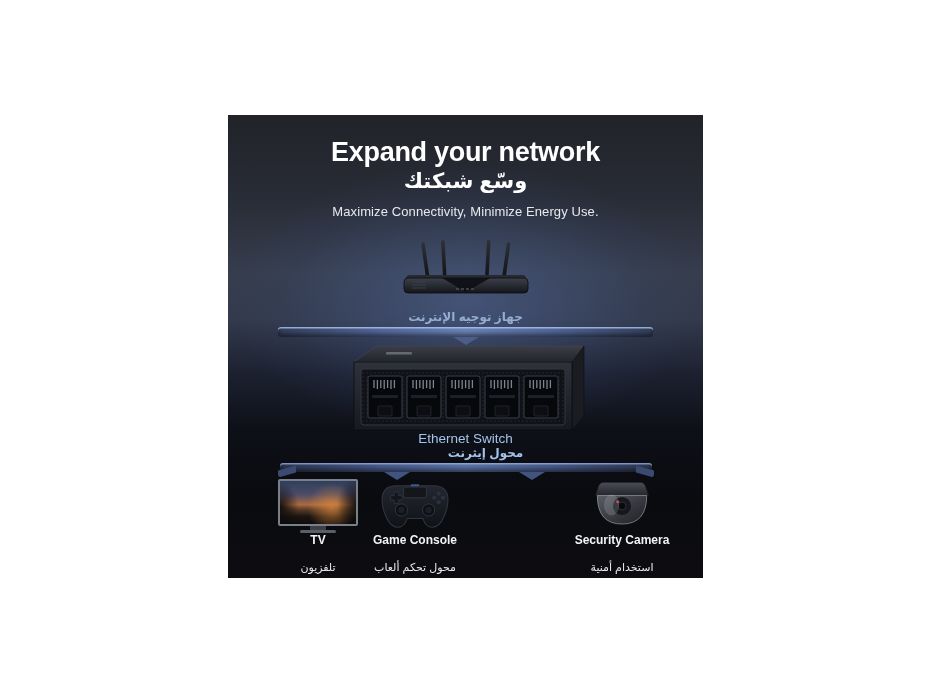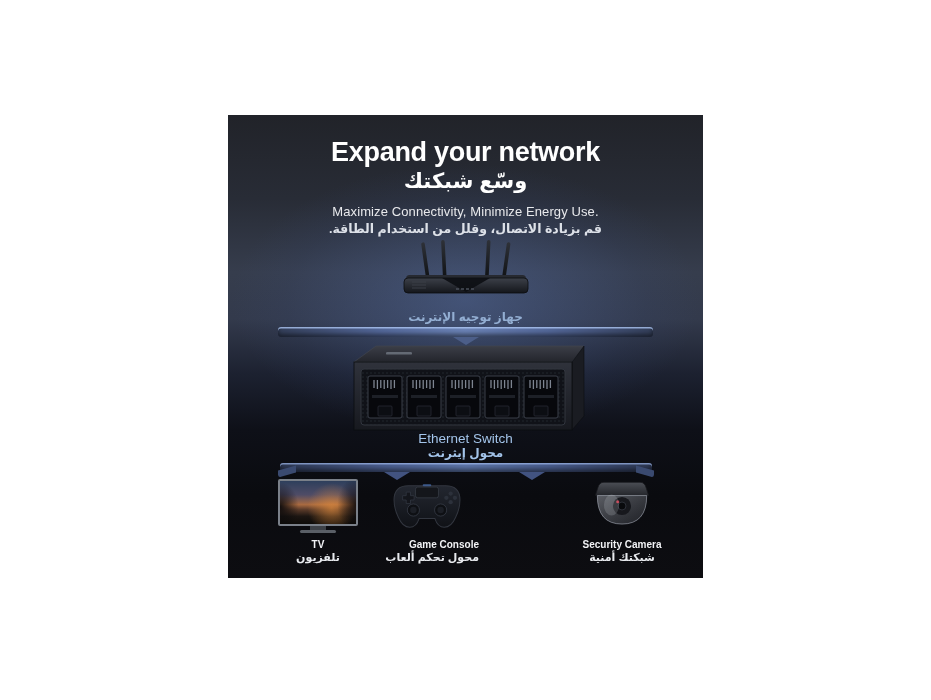--- a/index.html
+++ b/index.html
@@ -36,27 +36,27 @@
     border-top:8px solid #4c5e88; }
   .notch-c  { left:50%; transform:translateX(-50%); }
   .notch-g  { left:117px; transform:translateX(-50%); border-top-color:#42538011; border-top-color:#425380; }
   .notch-pc { left:252px; transform:translateX(-50%); border-top-color:#425380; }
   .wing { position:absolute; top:5px; width:18px; height:7px; background:#3a4a70; }
   .wing-l { left:-2px;  transform:skewY(-16deg); border-radius:0 0 0 3px; }
   .wing-r { right:-2px; transform:skewY(16deg);  border-radius:0 0 3px 0; }
 
   .switch-wrap { position:absolute; left:50%; top:229px; transform:translateX(-50%); width:240px; height:90px; }
   .switch-label-en { top:316px; font-size:13.5px; font-weight:400; color:#a3c4ea; }
-  .switch-label-ar { top:331px; font-size:12px; font-weight:700; color:#a3c4ea; direction:rtl; }
+  .switch-label-ar { top:331px; font-size:12px; font-weight:700; color:#a3c4ea; direction:rtl;margin-left:20px; }
 
   .dev { position:absolute; top:360px; width:104px; text-align:center; }
-  .dev-tv  { left:38px; }  .dev-gc { left:147px;text-align:right; } .dev-pc { left:244px; } .dev-cam { left:342px; }
+  .dev-tv  { left:38px; }  .dev-gc { left:135px; } .dev-pc { left:244px; } .dev-cam { left:342px; }
   .dev-art { height:58px; display:flex; align-items:flex-end; justify-content:center; }
-  .dev-en { margin-top:6px; font-size:10px; font-weight:700; color:#f2f3f6; }
-  .dev-ar { margin-top:1px; font-size:11px; font-weight:700; color:#e8eaee; direction:rtl; }
+  .dev-en { margin-top:0; font-size:12px; font-weight:700; color:#f2f3f6; }
+  .dev-ar { margin-top:14px; font-size:11px; font-weight:400; color:#e8eaee; direction:rtl; }
 
   
   .tv { display:inline-block; }
   .tv-screen { width:80px; height:47px; border:2px solid #7a8089; border-radius:2px;
     background:
       radial-gradient(ellipse 26px 34px at 0% 60%, rgba(8,8,10,0.92), transparent 72%),
       radial-gradient(ellipse 26px 38px at 100% 55%, rgba(8,8,10,0.88), transparent 72%),
       radial-gradient(circle at 68% 62%, rgba(225,140,60,0.65), transparent 42%),
       linear-gradient(180deg,#2e3f5c 0%,#4f4c66 32%,#a96a40 55%,#5c3c2a 66%,#1c1612 82%,#0d0b09 100%); }
   .tv-neck { width:16px; height:4px; background:#3d4147; margin:0 auto; }
@@ -81,21 +81,20 @@
 </style>
 </head>
 <body>
 
 <div class="stage">
   <div class="panel">
 
     <div class="ctr title-en">Expand your network</div>
     <div class="ctr title-ar">وسّع شبكتك</div>
     <div class="ctr sub-en">Maximize Connectivity, Minimize Energy Use.</div>
-    <div class="ctr sub-ar">قم بزيادة الاتصال، وقلل من استخدام الطاقة.</div>
 
     <div class="router-wrap">
       <svg width="140" height="58" viewBox="0 0 140 58">
         <defs>
           <linearGradient id="antG" x1="0" y1="0" x2="0" y2="1">
             <stop offset="0" stop-color="#2e3138"></stop>
               <stop offset="1" stop-color="#101215"></stop>
           </linearGradient>
           <linearGradient id="bodyG" x1="0" y1="0" x2="0" y2="1">
             <stop offset="0" stop-color="#3c4049"></stop>
@@ -237,17 +236,17 @@
           </defs>
           <path d="M21,3 L59,3 Q64,3 65.5,9 L68,17 L12,17 L14.5,9 Q16,3 21,3 Z" fill="url(#camCap)" stroke="#17181c" stroke-width="0.8"></path>
           <path d="M14,17 Q14,47 40,47 Q66,47 66,17 Z" fill="url(#camDome)" stroke="rgba(190,196,208,0.55)" stroke-width="1"></path>
           <circle cx="40" cy="28" r="9.5" fill="#17181d"></circle>
           <circle cx="40" cy="28" r="4.2" fill="#090a0d" stroke="#2e323a" stroke-width="1"></circle>
           <circle cx="35.5" cy="23.5" r="1.6" fill="#c03344"></circle>
           <ellipse cx="29" cy="27" rx="8" ry="11" fill="rgba(235,240,248,0.16)"></ellipse>
         </svg>
       </div>
       <div class="dev-en">Security Camera</div>
-      <div class="dev-ar">شبكتك أمنية</div>
+      <div class="dev-ar">استخدام أمنية</div>
     </div>
 
   </div>
 </div>
 
 </body></html>

